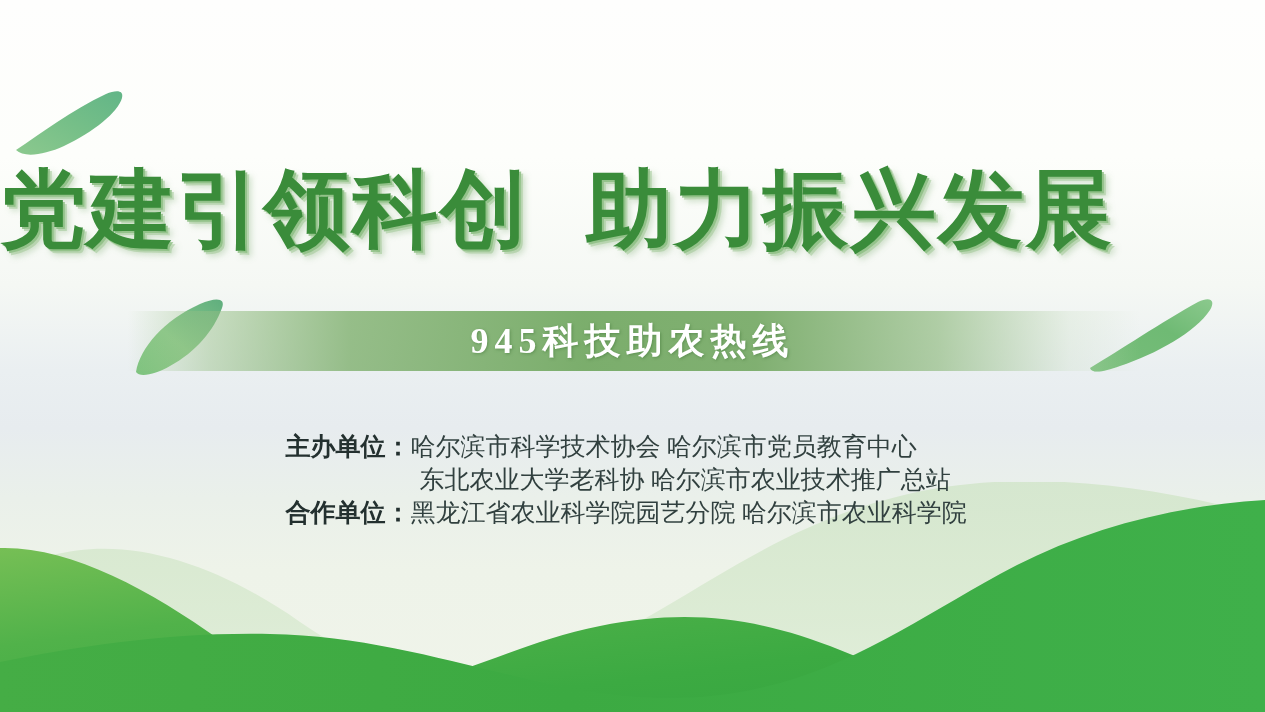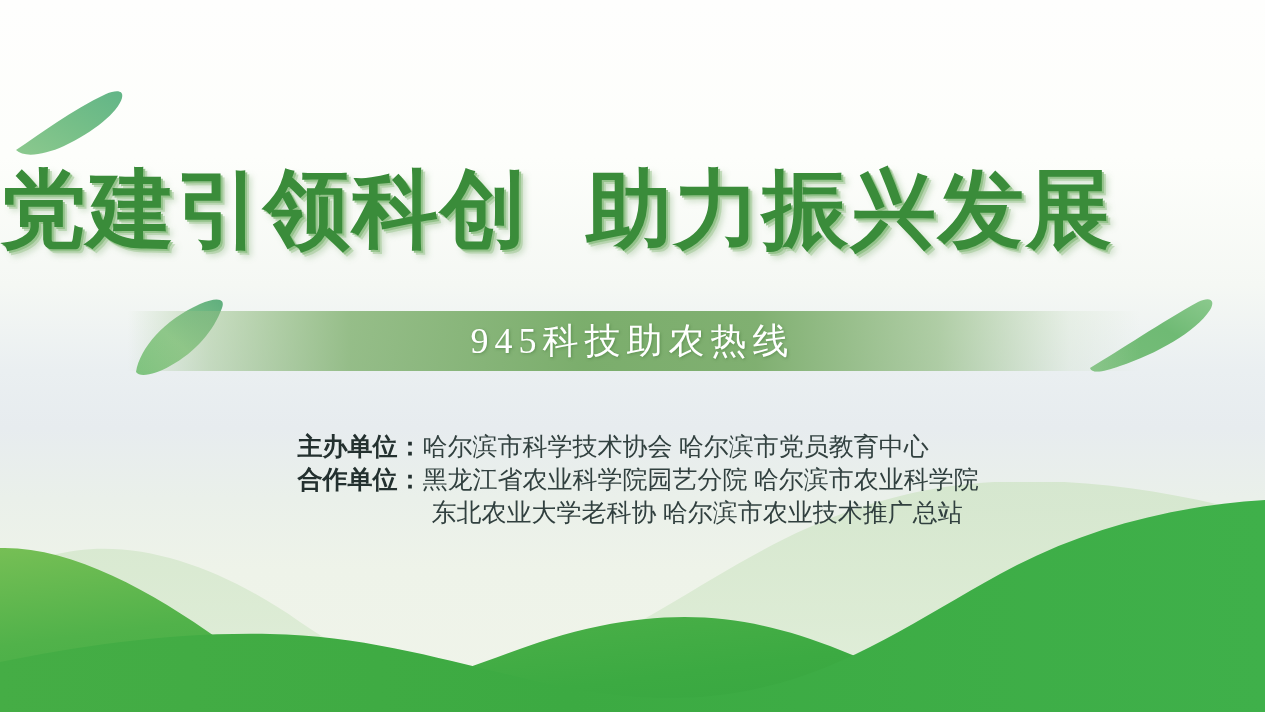--- a/index.html
+++ b/index.html
@@ -93,27 +93,28 @@
     left: 0;
     width: 1265px;
     height: 60px;
     line-height: 60px;
     text-align: center;
     font-family: "Liberation Serif", "DejaVu Serif", serif;
     font-size: 36px;
     letter-spacing: 6px;
     color: #ffffff;
     text-shadow: 1px 1px 3px rgba(70, 120, 60, 0.55);
+    font-weight: bold;
   }
 
   
   .info {
     position: absolute;
     top: 430px;
-    left: 16px;
+    left: 4px;
     width: 1244px;
     text-align: center;
     font-family: "Liberation Serif", "DejaVu Serif", serif;
   }
   .info-inner {
     display: inline-block;
     text-align: left;
   }
   .info-row {
     font-size: 25px;
@@ -225,21 +226,21 @@
 
   <div class="subtitle-band"></div>
   <div class="subtitle-text">945科技助农热线</div>
 
   <div class="info">
     <div class="info-inner">
       <div class="info-row">
         <span class="info-label">主办单位：</span><span class="info-value">哈尔滨市科学技术协会  哈尔滨市党员教育中心</span>
       </div>
       <div class="info-row">
-        <span class="info-label">合作单位：</span><span class="info-value">黑龙江省农业科学院园艺分院  哈尔滨市农业科学院</span>
+        <span class="info-indent"></span><span class="info-value">东北农业大学老科协 哈尔滨市农业技术推广总站</span>
       </div>
       <div class="info-row">
-        <span class="info-indent"></span><span class="info-value">东北农业大学老科协 哈尔滨市农业技术推广总站</span>
+        <span class="info-label">合作单位：</span><span class="info-value">黑龙江省农业科学院园艺分院  哈尔滨市农业科学院</span>
       </div>
     </div>
   </div>
 
 </div>
 
 </body></html>

